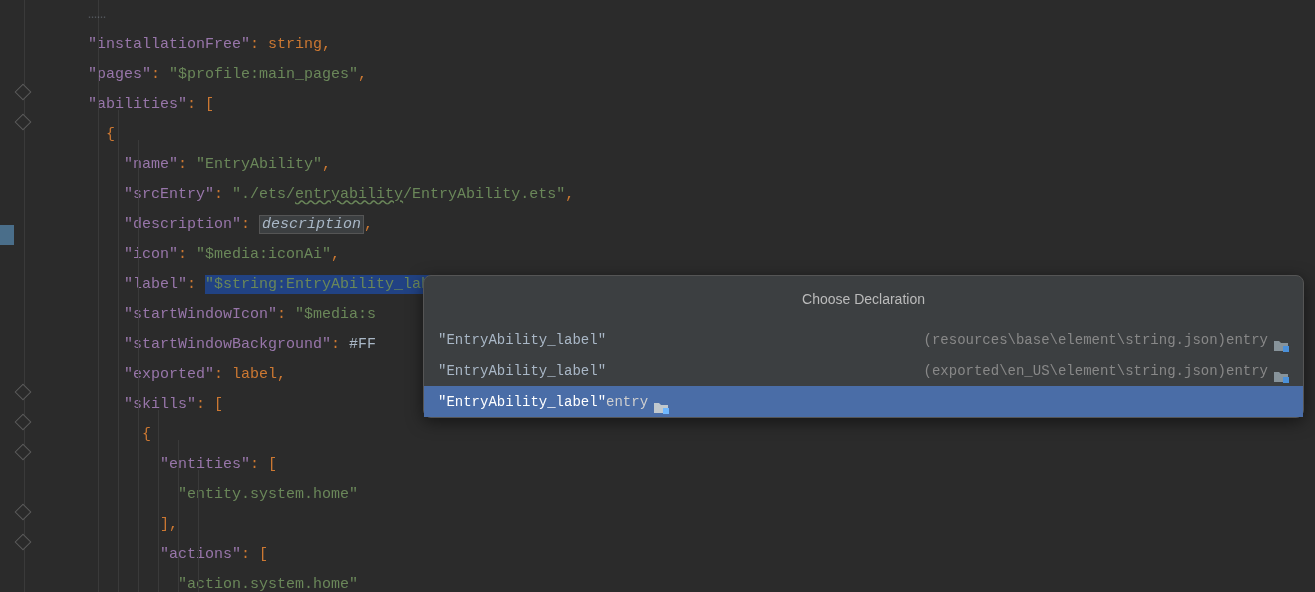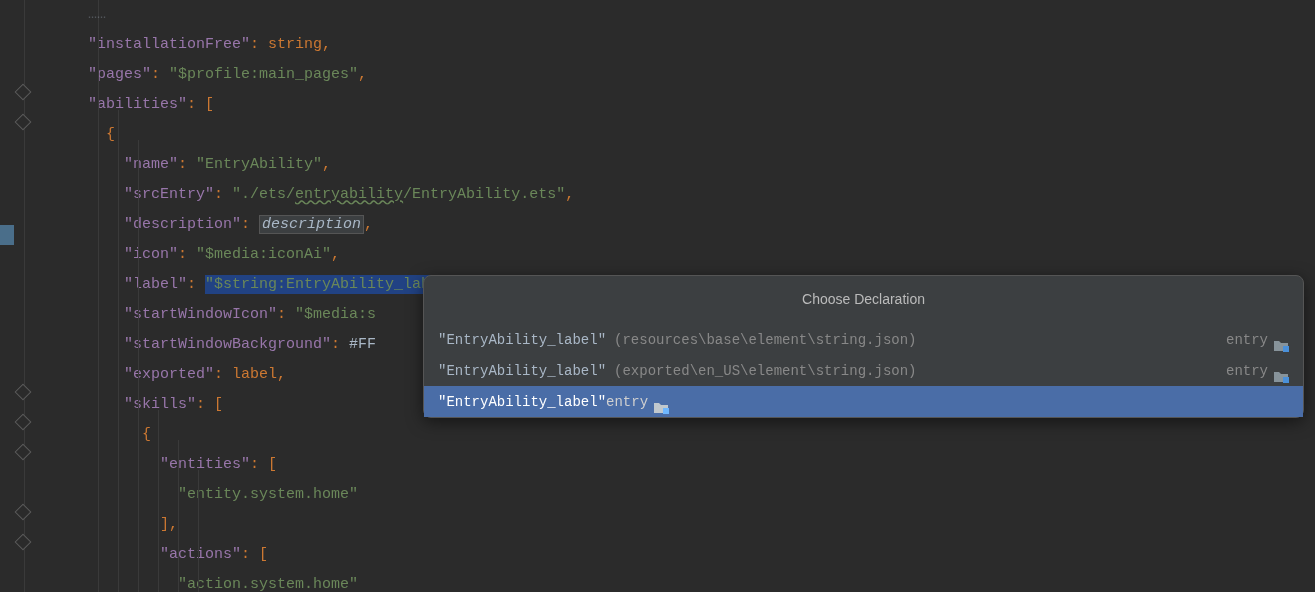--- a/index.html
+++ b/index.html
@@ -120,20 +120,21 @@
     .popup-item-name {
       color: #a9b7c6;
     }
     .popup-item.selected .popup-item-name {
       color: #fff;
     }
     .popup-item-path {
       color: #888;
       margin-left: 8px;
       flex: 1;
+      text-align: right;
     }
     .popup-item.selected .popup-item-path {
       color: #d0d0d0;
     }
     .popup-item-module {
       color: #888;
       margin-right: 5px;
     }
     .popup-item.selected .popup-item-module {
       color: #d0d0d0;

